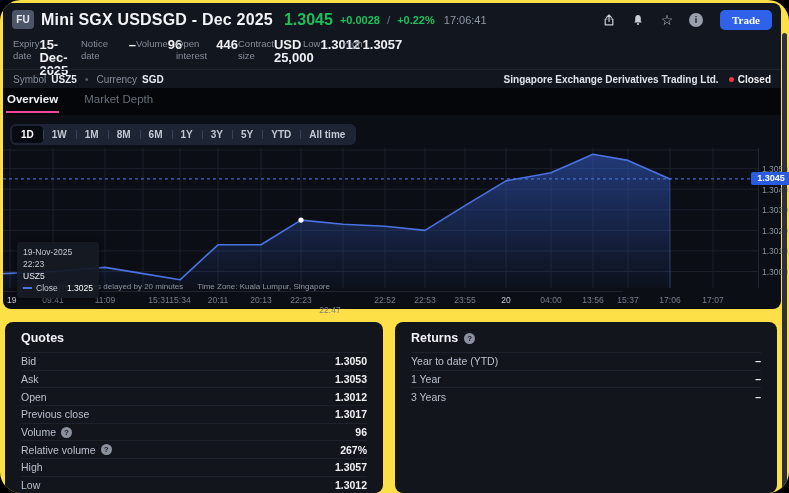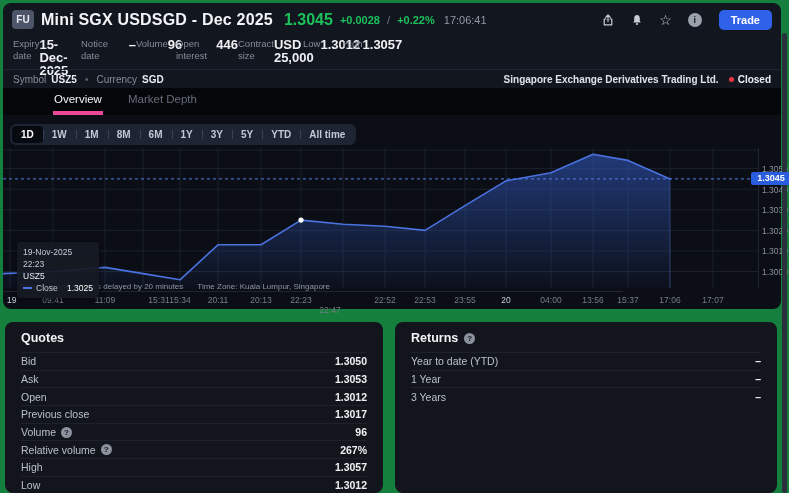--- a/index.html
+++ b/index.html
@@ -1,18 +1,18 @@
 <!DOCTYPE html>
 <html><head>
 <meta charset="utf-8">
 <style>
   * { margin:0; padding:0; box-sizing:border-box; }
   html,body { background:#000; }
   body { font-family:"Liberation Sans","DejaVu Sans",sans-serif; }
-  #page { position:relative; width:789px; height:493px; background:#15803d; overflow:hidden; }
+  #page { position:relative; width:789px; height:493px; background:#fde047; overflow:hidden;border-radius:21px; }
 
   
   #header { position:absolute; left:3px; top:3px; width:778px; height:85px;
             background:#12161f; border-radius:8px 8px 0 0; }
   .title-row { display:flex; align-items:center; height:33px; padding:0 9px; gap:7px; }
   .fu-badge { display:inline-flex; align-items:center; justify-content:center;
               width:22px; height:19px; background:#4d5669; color:#e9ecf3;
               font-size:10px; font-weight:bold; border-radius:4px; }
   .title-row h1 { font-size:16px; font-weight:bold; color:#f2f4f8; letter-spacing:.2px; }
   .price { font-size:16px; font-weight:bold; margin-left:4px; }
@@ -21,21 +21,21 @@
   .time { font-size:11px; color:#9199a6; margin-left:2px; }
   .hspacer { flex:1; }
   .hicon { width:22px; height:22px; display:flex; align-items:center; justify-content:center;
            color:#c8cdd6; cursor:pointer; }
   .hicon svg { display:block; }
   .star-glyph { font-size:14px; line-height:1; color:#c8cdd6; }
   .info-circle { width:14px; height:14px; border-radius:50%; background:#9aa1ad; color:#14181f;
                  font-size:9px; font-weight:bold; display:flex; align-items:center; justify-content:center; }
   .trade-btn { margin-left:6px; background:#2f62e8; color:#fff; border:none; border-radius:5px;
                font-size:11px; font-weight:bold; padding:4px 12px; cursor:pointer;
-               font-family:Liberation Sans, sans-serif; }
+               font-family:Liberation Serif, serif; }
 
   #stats-row { display:flex; padding:2px 0 0 10px; height:29px; }
   .stat { display:flex; flex-direction:row; }
   .stat .slabel { font-size:9.5px; color:#868d99; line-height:12px; }
   .stat .svalue { font-size:13px; font-weight:bold; color:#eef0f4; line-height:13px; }
   .stat:nth-child(1){width:68px}.stat:nth-child(2){width:55px}.stat:nth-child(3){width:40px}
   .stat:nth-child(4){width:62px}.stat:nth-child(5){width:65px}.stat:nth-child(6){width:40px}
 
   .symbol-row { position:absolute; left:0; right:0; bottom:0; height:19px;
                 border-top:1px solid #1e2430; display:flex; align-items:center;
@@ -46,21 +46,21 @@
   .sg-flag { width:14px; height:10px; border-radius:2px; overflow:hidden; margin-right:6px; display:inline-block; }
   .sg-flag .t { height:5px; background:#ee2436; } .sg-flag .b { height:5px; background:#f2f2f2; }
   .exchange { color:#dfe2e8; font-weight:bold; margin-right:10px; }
   .status-dot { width:5px; height:5px; border-radius:50%; background:#f23645; display:inline-block; margin-right:4px; }
   .status { color:#eceef2; font-weight:bold; }
 
   
   #tabbar { position:absolute; left:3px; top:88px; width:778px; height:27px; background:#04060a;
             display:flex; align-items:flex-start; gap:24px; padding-left:3px; }
   .tab { font-size:11.5px; padding:5px 1px 6px; cursor:pointer; color:#666d7a; }
-  .tab.active { color:#f1f3f6; font-weight:normal; border-bottom:6px solid #ec4899;margin-left:47px; }
+  .tab.active { color:#f1f3f6; font-weight:bold; border-bottom:2px solid #ec4899; }
 
   
   #chart-section { position:absolute; left:3px; top:115px; width:778px; height:194px;
                    background:#0b0e15; border-radius:0 0 8px 8px; }
   #ranges { position:absolute; left:7px; top:9px; display:inline-flex; align-items:center;
             background:#1d2433; border-radius:6px; padding:2px; }
   .range-btn { position:relative; border:none; background:transparent; color:#c3c9d4;
                font-size:10px; font-weight:bold; padding:3px 9px; cursor:pointer;
                font-family:inherit; border-radius:4px; }
   .range-btn + .range-btn::before { content:""; position:absolute; left:0; top:4px; bottom:4px;

